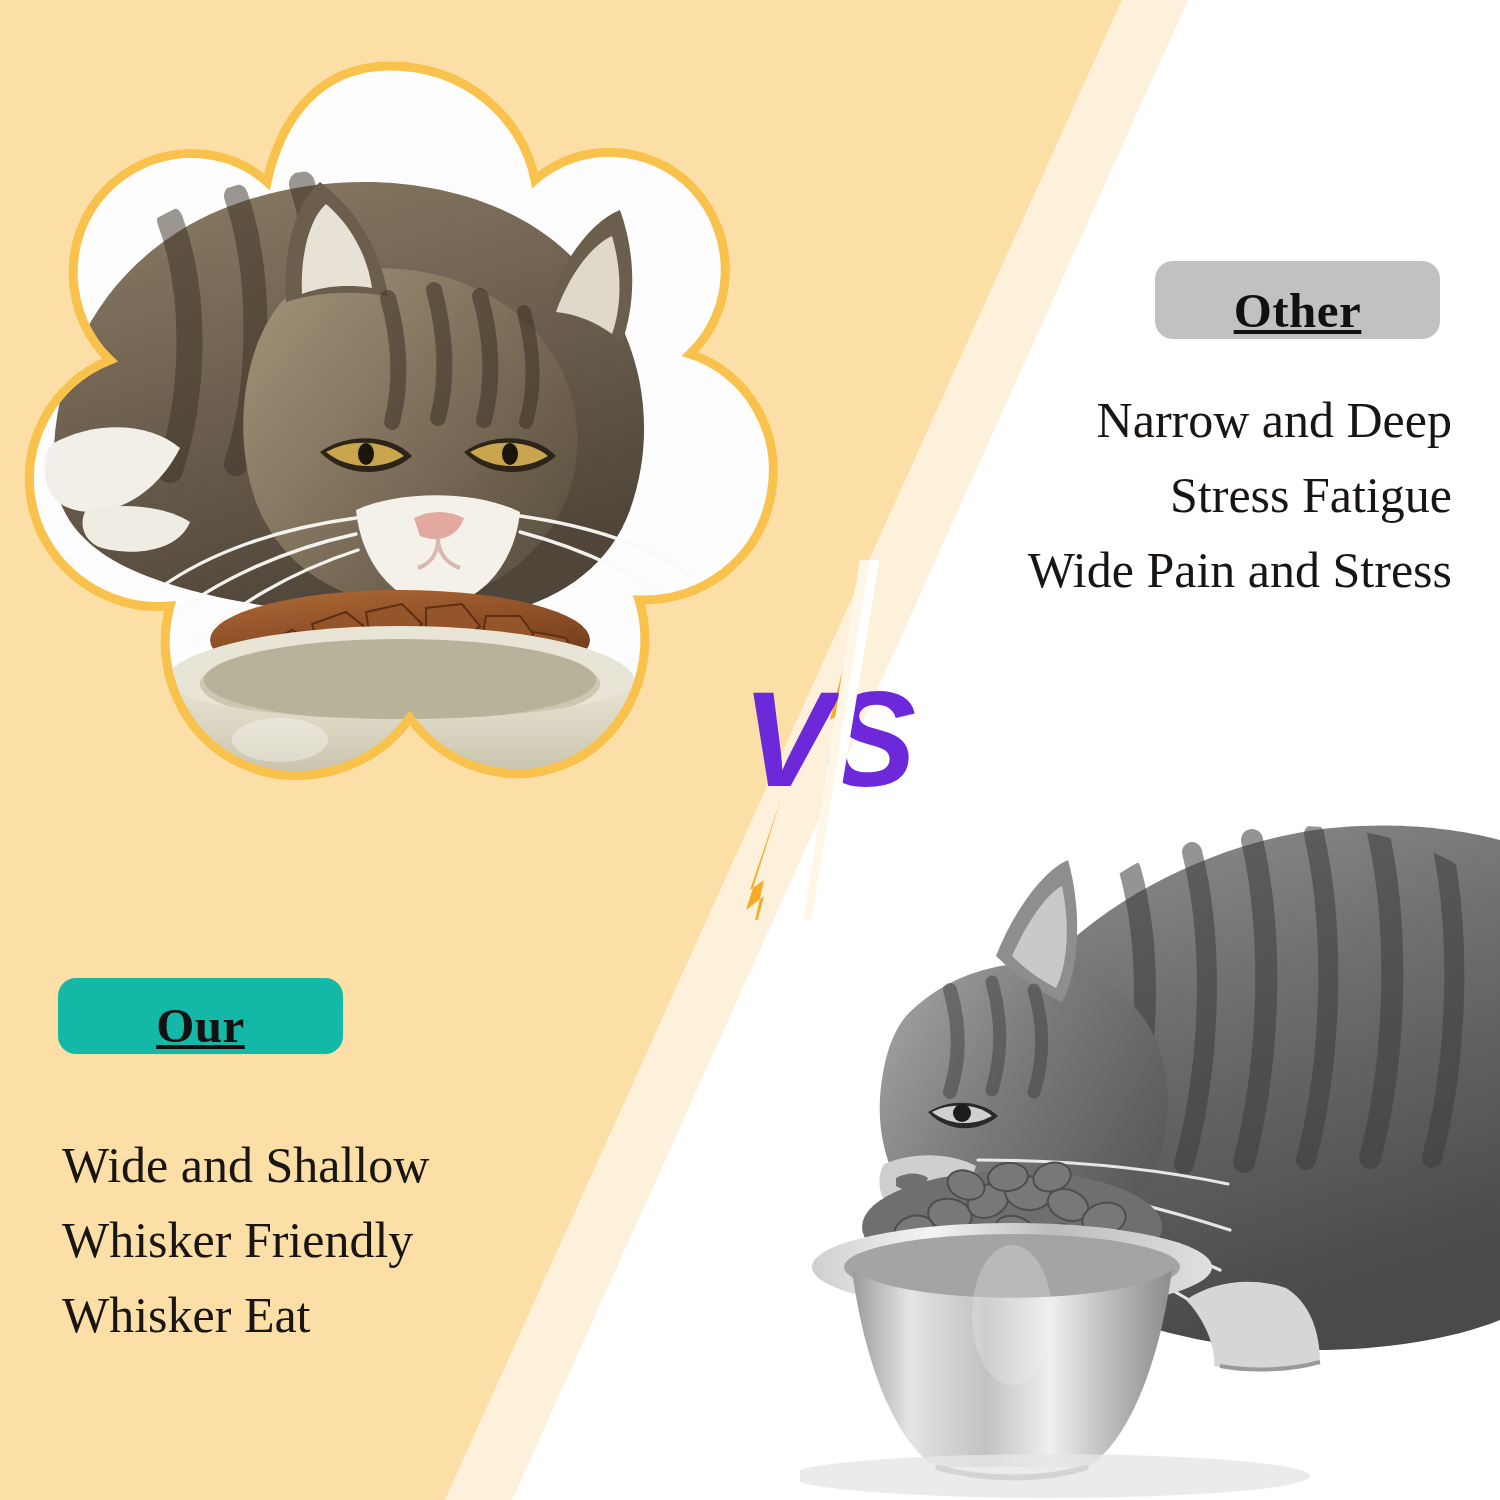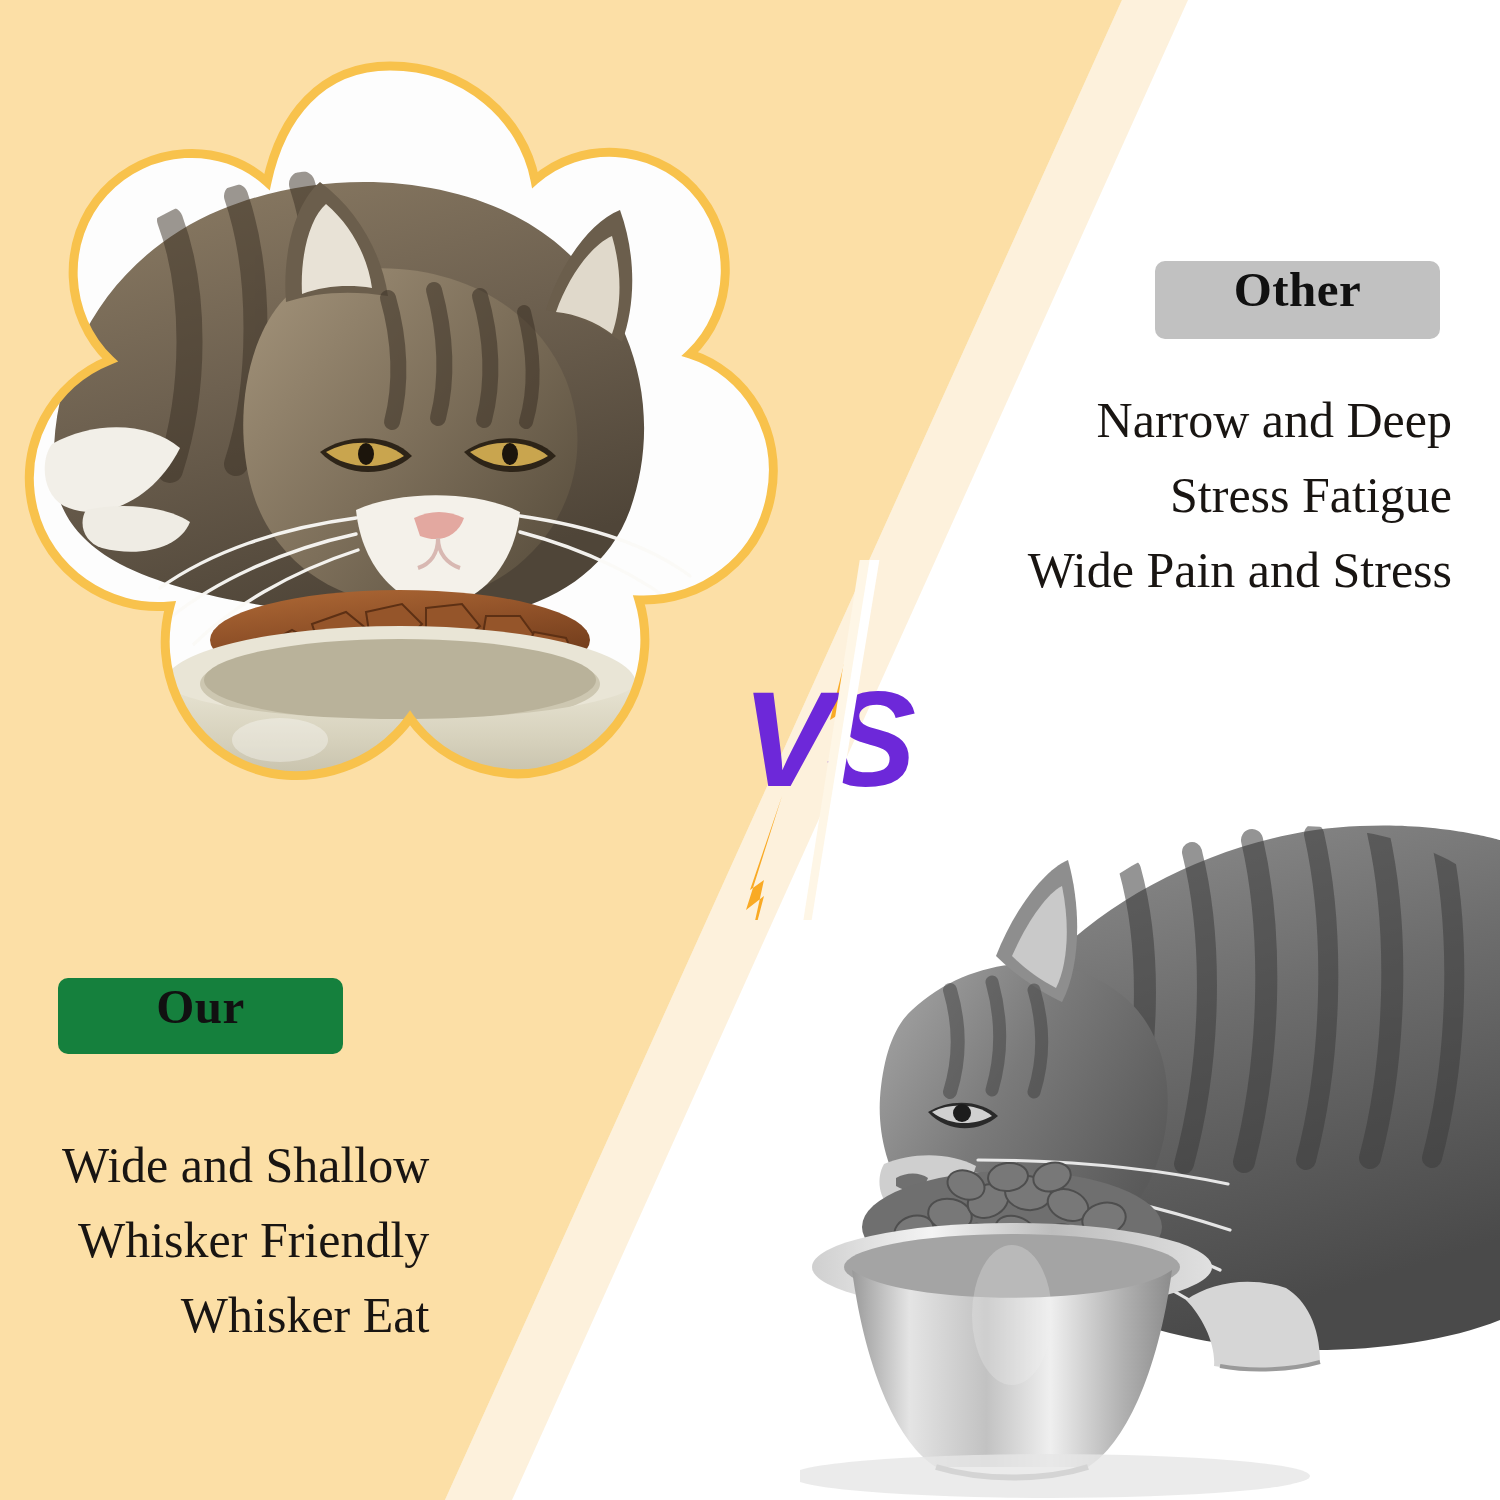--- a/index.html
+++ b/index.html
@@ -13,32 +13,32 @@
     clip-path:polygon(0 0, 1122px 0, 445px 1500px, 0 1500px);}
   .cream-soft{position:absolute;left:0;top:0;width:1500px;height:1500px;
     background:#FDF1DC;
     clip-path:polygon(1122px 0, 1188px 0, 512px 1500px, 445px 1500px);}
 
   
   .flower-wrap{position:absolute;left:-10px;top:40px;width:800px;height:800px;}
   .flower-svg{position:absolute;left:0;top:0;width:800px;height:800px;}
 
   
-  .badge{position:absolute;display:flex;align-items:flex-start;justify-content:center;
-    border-radius:10px;font-weight:bold;color:#111111;letter-spacing:.5px;}
+  .badge{position:absolute;display:flex;align-items:flex-end;justify-content:center;
+    border-radius:18px;font-weight:bold;color:#111111;letter-spacing:.5px;text-decoration:underline;}
   .badge-other{left:1155px;top:261px;width:285px;height:78px;background:#C1C1C1;
     font-size:49px;}
-  .badge-our{left:58px;top:978px;width:285px;height:76px;background:#15803d;
+  .badge-our{left:58px;top:978px;width:285px;height:76px;background:#14b8a6;
     font-size:49px;}
 
   
   .feat{position:absolute;color:#191512;font-size:50px;line-height:1.50;}
   .feat div{white-space:nowrap;}
   .feat-right{right:48px;top:383px;text-align:right;}
-  .feat-left{left:62px;top:1128px;text-align:right;}
+  .feat-left{left:62px;top:1128px;text-align:left;}
 
   
   .vs-wrap{position:absolute;left:690px;top:560px;width:300px;height:360px;}
   .vs-text{position:absolute;left:52px;top:112px;font-family:"Liberation Sans",sans-serif;
     font-weight:bold;font-style:italic;font-size:135px;line-height:1;
     color:#6d28d9;letter-spacing:-6px;}
   .vs-slash{position:absolute;left:0;top:0;width:300px;height:360px;}
 
   
   .gray-photo{position:absolute;left:800px;top:760px;width:700px;height:740px;

